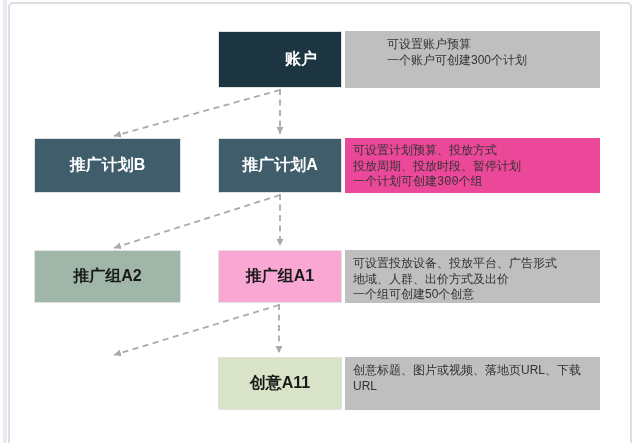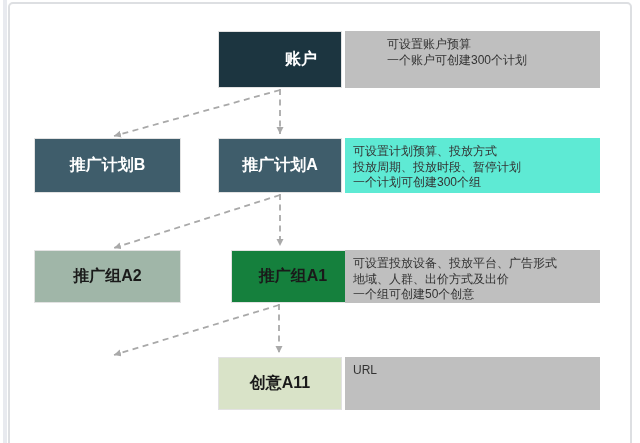--- a/index.html
+++ b/index.html
@@ -86,32 +86,33 @@
   </svg>
 
   <div class="node dark col-center row1" style="background-color: rgb(28, 53, 64);">账户</div>
   <div class="note col-note row1" style="background-color: rgb(191, 191, 191);">
     <div>可设置账户预算</div>
     <div>一个账户可创建300个计划</div>
   </div>
 
   <div class="node dark col-left row2" style="background-color: rgb(63, 93, 107);">推广计划B</div>
   <div class="node dark col-center row2" style="background-color: rgb(63, 93, 107);">推广计划A</div>
-  <div class="note col-note row2" style="background-color: #5eead4;">
+  <div class="note col-note row2" style="background-color: #ec4899; font-family: Liberation Mono, monospace;">
     <div>可设置计划预算、投放方式</div>
     <div>投放周期、投放时段、暂停计划</div>
     <div>一个计划可创建300个组</div>
   </div>
 
   <div class="node light col-left row3" style="background-color: rgb(160, 182, 168);">推广组A2</div>
-  <div class="node light col-center row3" style="background-color: #15803d; margin-left: 13px;">推广组A1</div>
+  <div class="node light col-center row3" style="background-color: #f9a8d4;">推广组A1</div>
   <div class="note col-note row3" style="background-color: rgb(191, 191, 191);">
     <div>可设置投放设备、投放平台、广告形式</div>
     <div>地域、人群、出价方式及出价</div>
     <div>一个组可创建50个创意</div>
   </div>
 
   <div class="node light col-center row4" style="background-color: rgb(217, 227, 200);">创意A11</div>
   <div class="note col-note row4" style="background-color: rgb(191, 191, 191);">
+    <div>创意标题、图片或视频、落地页URL、下载</div>
     <div>URL</div>
   </div>
 
 </div>
 
 </body></html>

